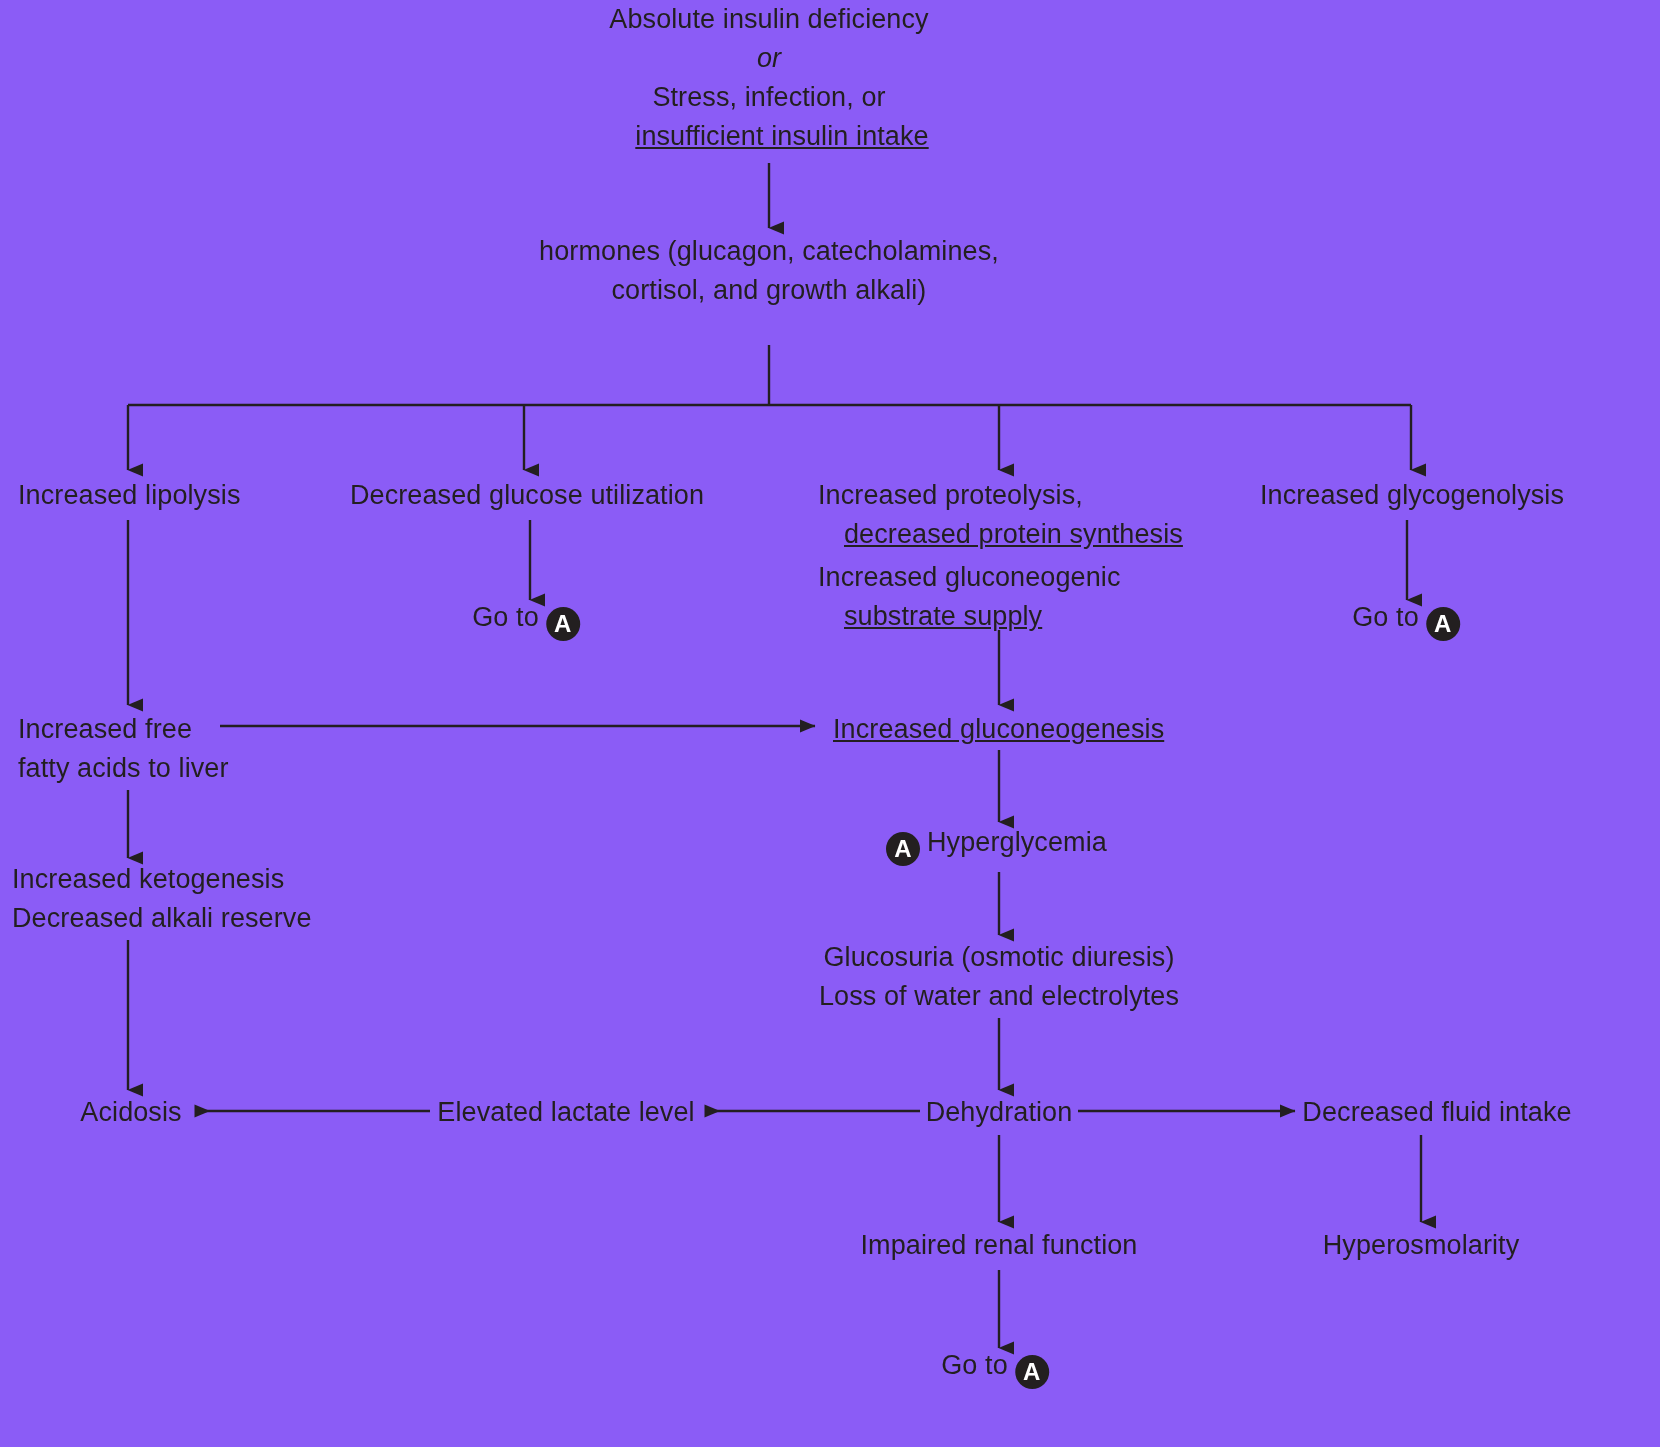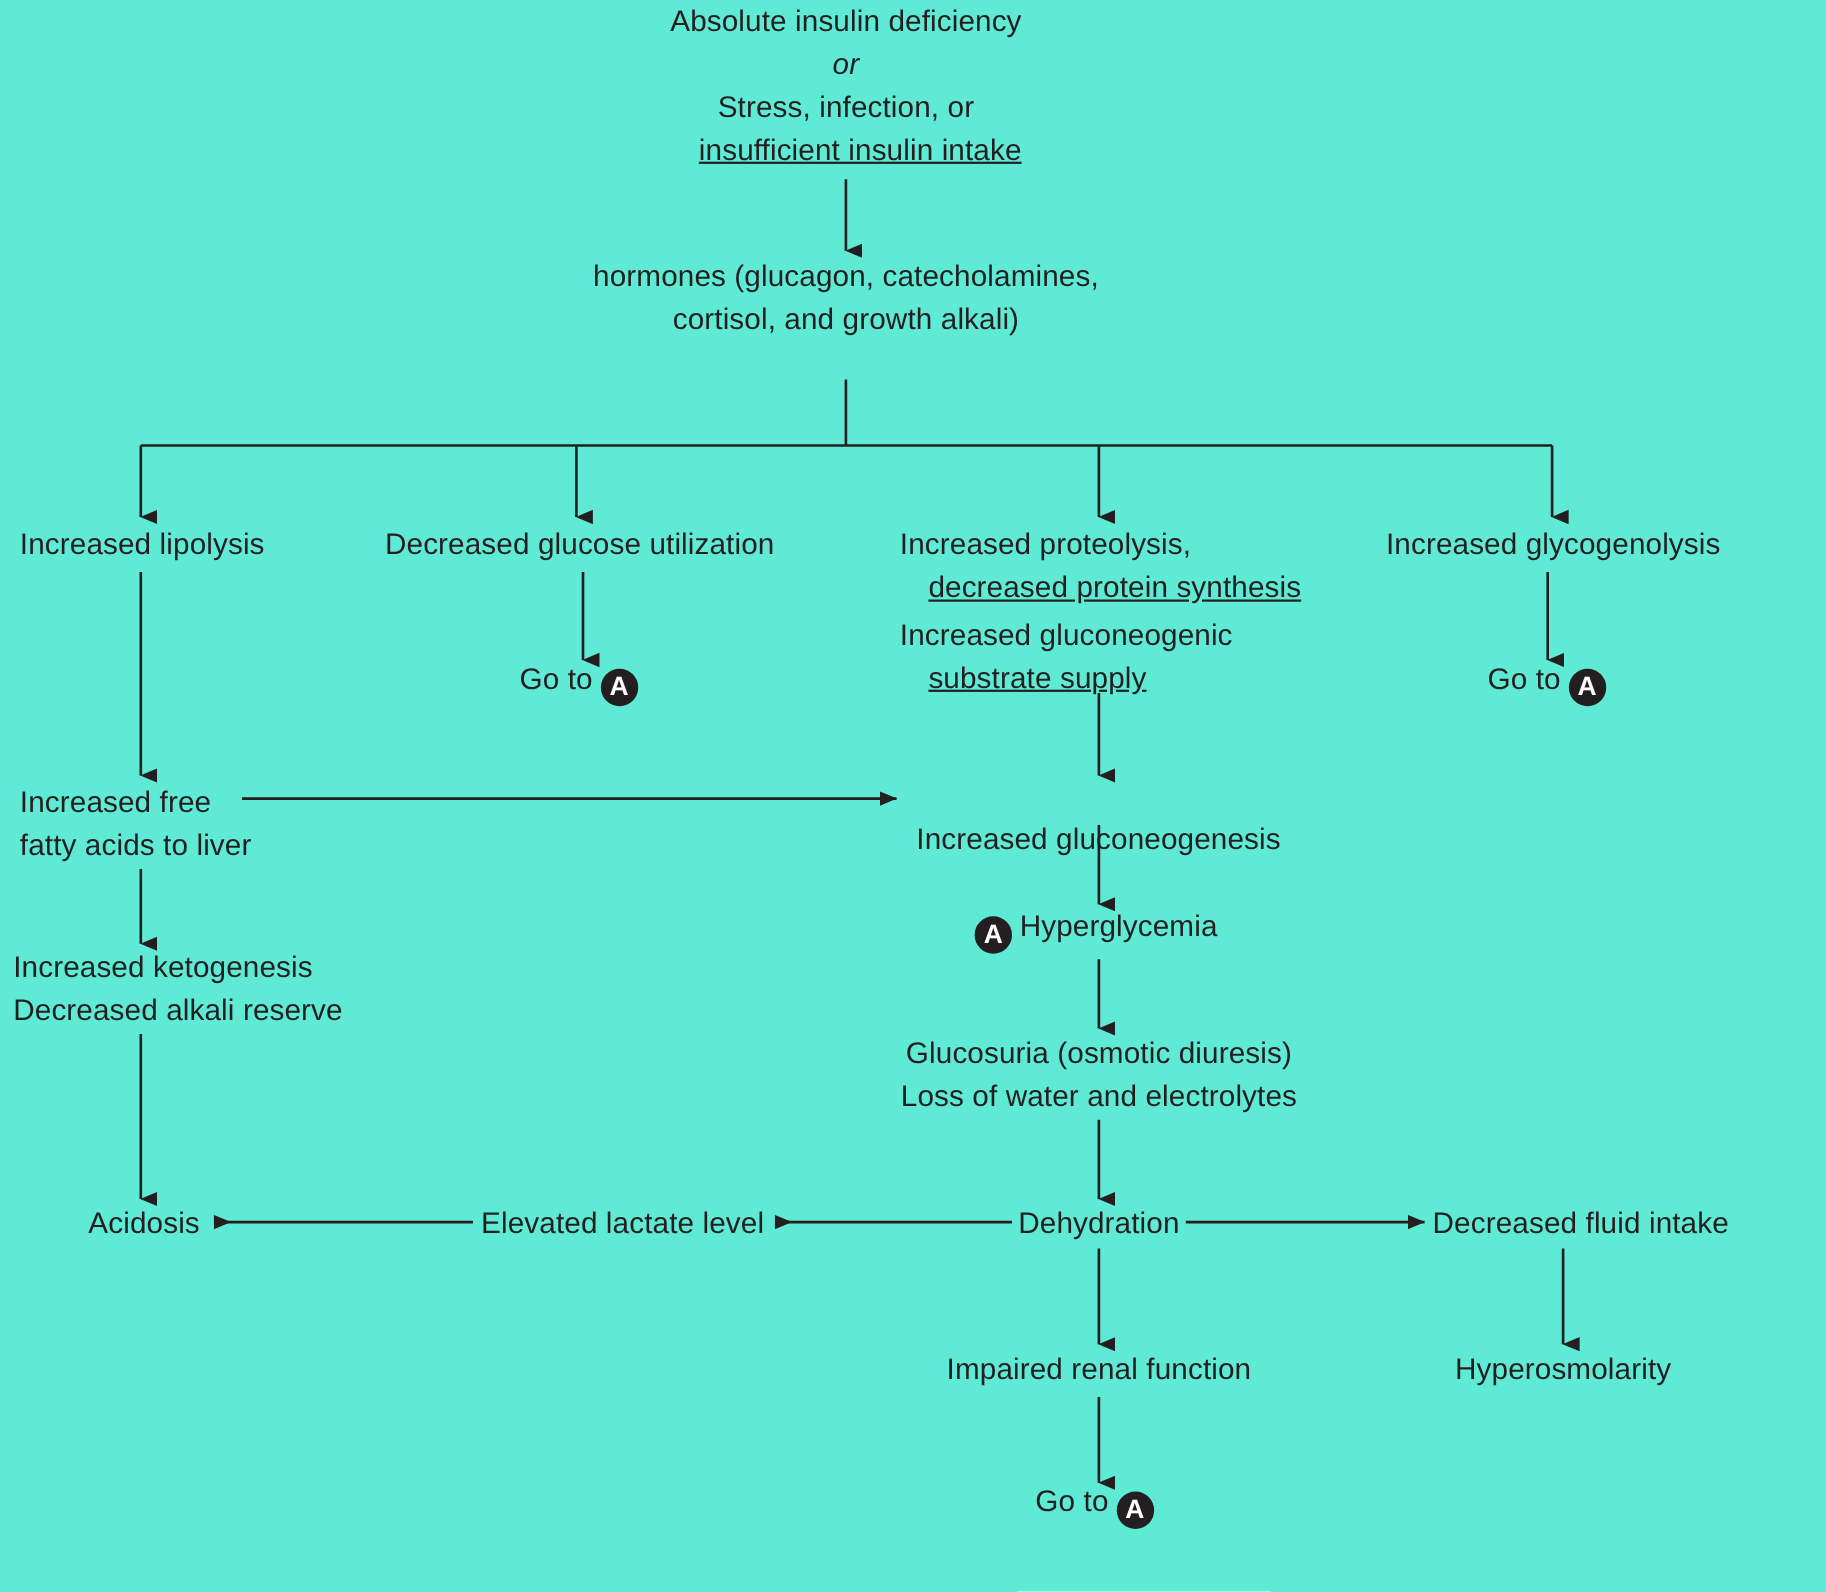--- a/index.html
+++ b/index.html
@@ -8,21 +8,21 @@
     background: #ffffff;
   }
   body {
     font-family: "Liberation Sans", sans-serif;
     color: #231f20;
   }
   #flow-root {
     position: relative;
     width: 1660px;
     height: 1447px;
-    background: #5eead4;
+    background: #8b5cf6;
     overflow: hidden;
   }
   #flow-svg {
     position: absolute;
     top: 0;
     left: 0;
     width: 1660px;
     height: 1447px;
   }
   .node {
@@ -161,21 +161,21 @@
 
   <div class="node center goto-wrap" style="left:1407px; top:598px;">
     <span class="goto-label">Go to</span><span class="badge">A</span>
   </div>
 
   <div class="node left" style="left:18px; top:710px;">
     <span class="ln">Increased free</span>
     <span class="ln">fatty acids to liver</span>
   </div>
 
-  <div class="node left" style="left:833px; top:744px;">
+  <div class="node left" style="left:833px; top:710px;text-decoration:underline;">
     <span class="ln">Increased gluconeogenesis</span>
   </div>
 
   <div class="node left" style="left:12px; top:860px;">
     <span class="ln">Increased ketogenesis</span>
     <span class="ln">Decreased alkali reserve</span>
   </div>
 
   <div class="node left goto-wrap" style="left:884px; top:823px;">
     <span class="badge badge-lead">A</span><span>Hyperglycemia</span>

